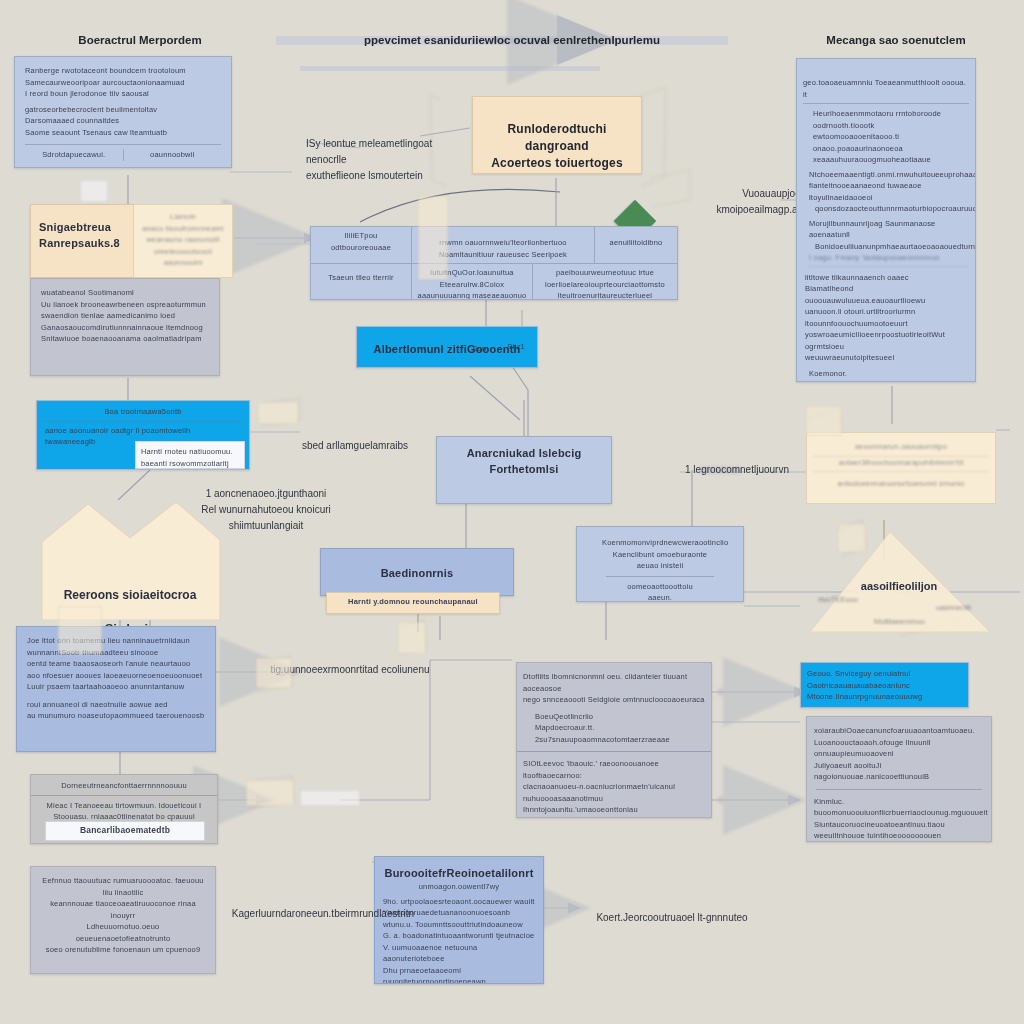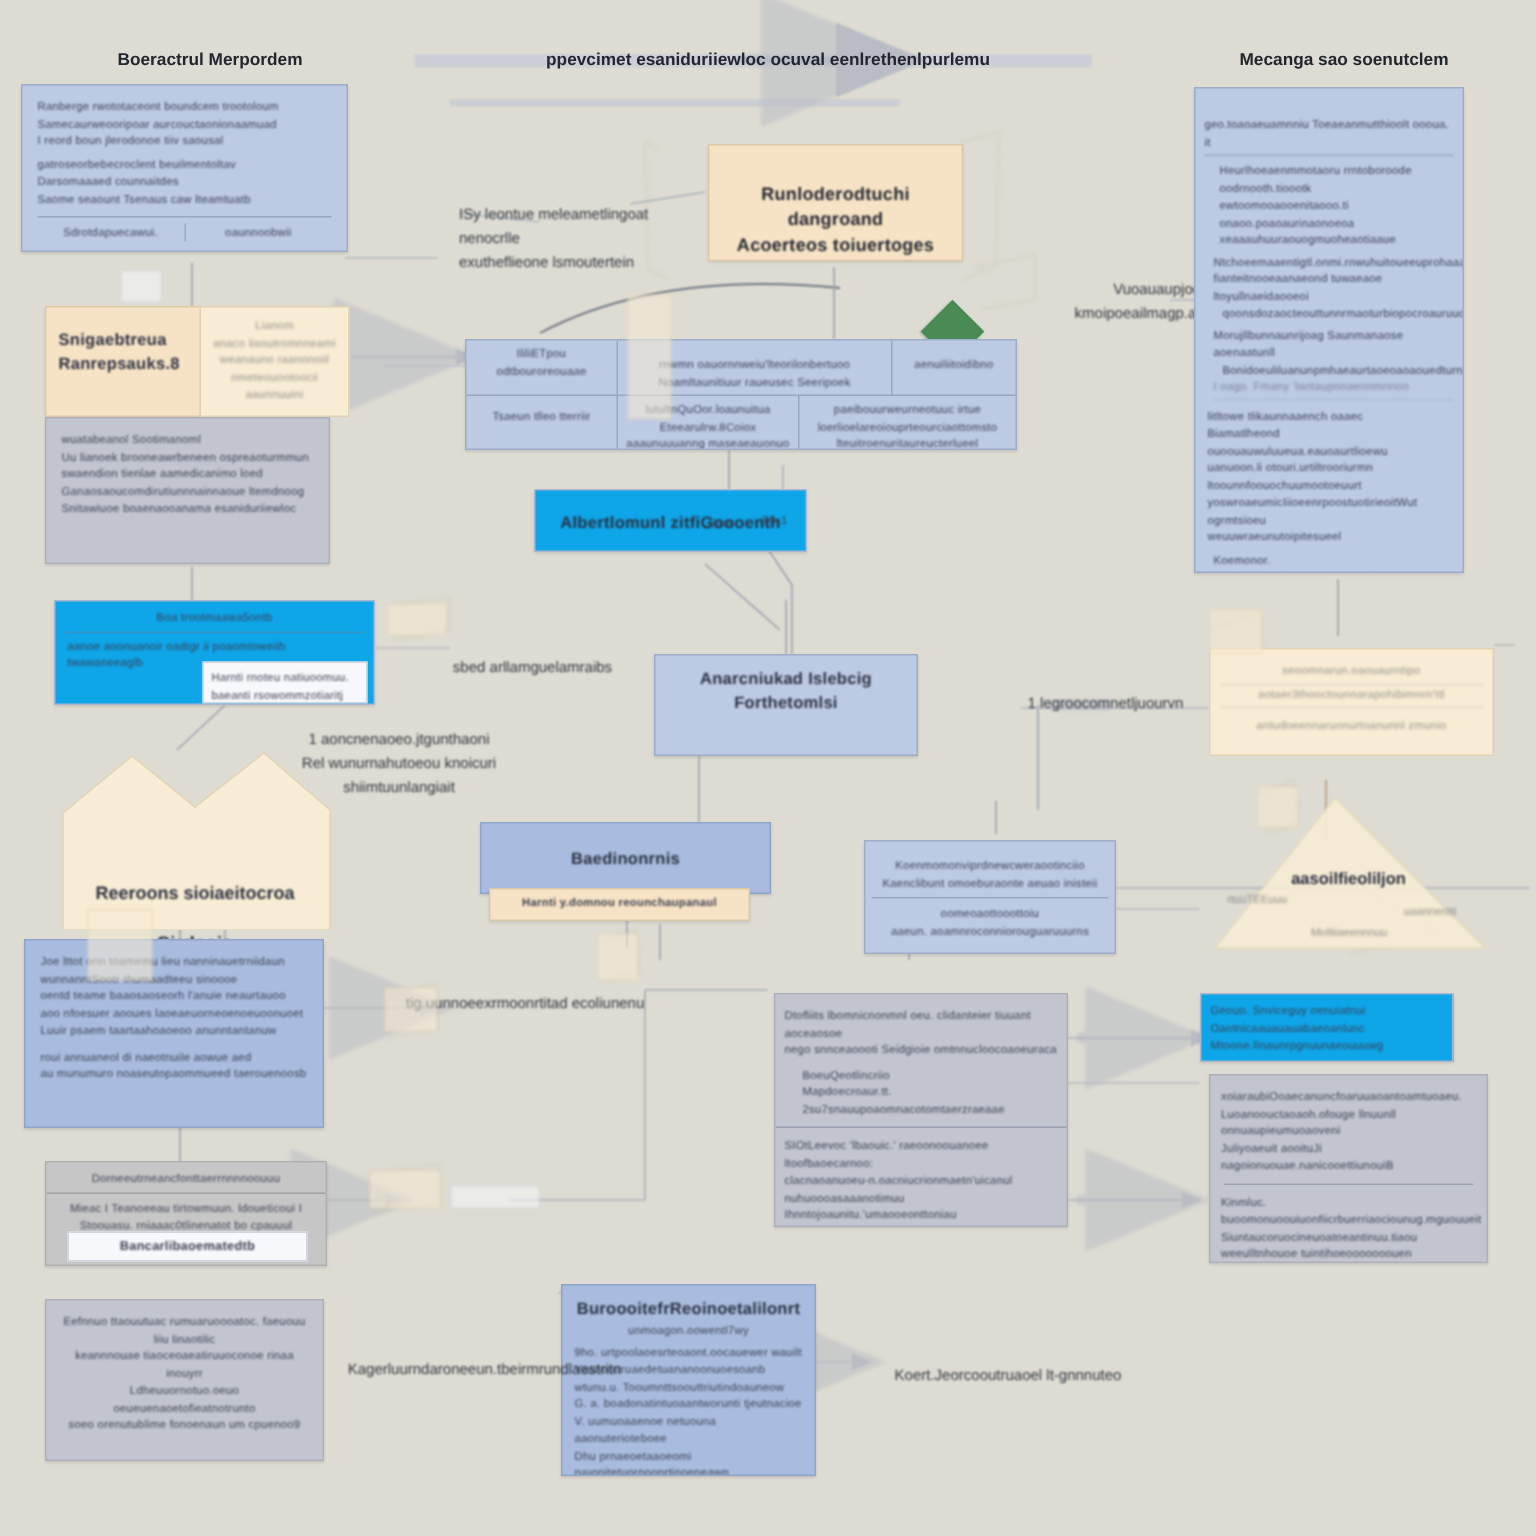--- a/index.html
+++ b/index.html
@@ -255,21 +255,21 @@
     <div class="txt xs ghost">weanauno raanonoiil</div>
     <div class="txt xs ghost">ometeouootoocii</div>
     <div class="txt xs ghost">aaunnuuini</div>
   </div>
 
   <div class="node grey-blue pad" style="left:30px;top:278px;width:190px;height:98px;">
     <div class="txt xs left">wuatabeanol Sootimanoml</div>
     <div class="txt xs left">Uu lianoek brooneawrbeneen ospreaoturmmun</div>
     <div class="txt xs left">swaendion tienlae aamedicanimo loed</div>
     <div class="txt xs left">Ganaosaoucomdirutiunnnainnaoue ltemdnoog</div>
-    <div class="txt xs left">Snitawiuoe boaenaooanama esaniduriiewloc</div>
+    <div class="txt xs left">Snitawiuoe boaenaooanama oaolmatiadripam</div>
   </div>
 
   <div class="node blue-pale" style="left:36px;top:400px;width:214px;height:70px;">
     <div class="txt xs" style="padding:5px 0 0">Boa trootmaawa5ontb</div>
     <div class="divider" style="margin:3px 6px;"></div>
     <div class="txt xs left" style="padding:0 8px;">aanoe aoonuanoir oadtgr ii poaomtoweiih    twawaneeaglb</div>
     <div class="node white" style="left:98px;top:40px;width:110px;height:28px;padding:4px 5px;">
       <div class="txt xs left">Harnti rnoteu natiuoomuu.</div>
       <div class="txt xs left">baeanti rsowommzotiaritj</div>
     </div>
@@ -368,21 +368,21 @@
     <div class="txt md bold">Forthetomlsi</div>
   </div>
 
   <div class="node blue-solid" style="left:320px;top:548px;width:194px;height:48px;padding:16px 21px;">
     <div class="txt md bold">Baedinonrnis</div>
   </div>
   <div class="node beige" style="left:326px;top:592px;width:174px;height:22px;padding:3px 6px;">
     <div class="txt xs bold">Harnti y.domnou reounchaupanaul</div>
   </div>
 
-  <div class="node blue" style="left:576px;top:560px;width:168px;height:76px;padding:10px 0;">
+  <div class="node blue" style="left:576px;top:526px;width:168px;height:76px;padding:10px 25px;">
     <div class="txt xs">Koenmomonviprdnewcweraootinciio</div>
     <div class="txt xs">Kaenclibunt omoeburaonte  aeuao inisteii</div>
     <div class="divider" style="margin:4px 4px;"></div>
     <div class="txt xs">oomeoaottooottoiu</div>
     <div class="txt xs">aaeun. aoamnroconniorouguaruuurns</div>
   </div>
 
   <div class="node grey-blue" style="left:516px;top:662px;width:196px;height:156px;padding:0;">
     <div style="padding:8px 6px 6px;">
       <div class="txt xs left">Dtofliits lbomnicnonmnl oeu. clidanteier tiuuant aoceaosoe</div>

